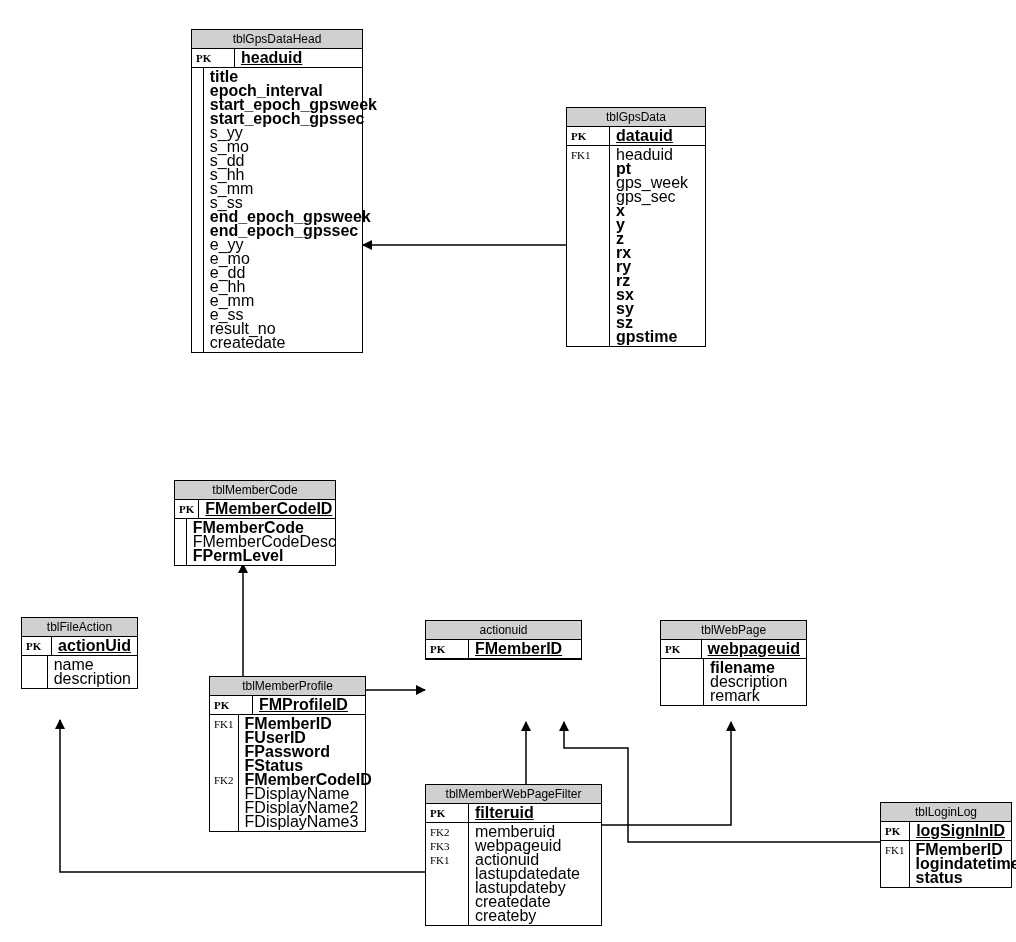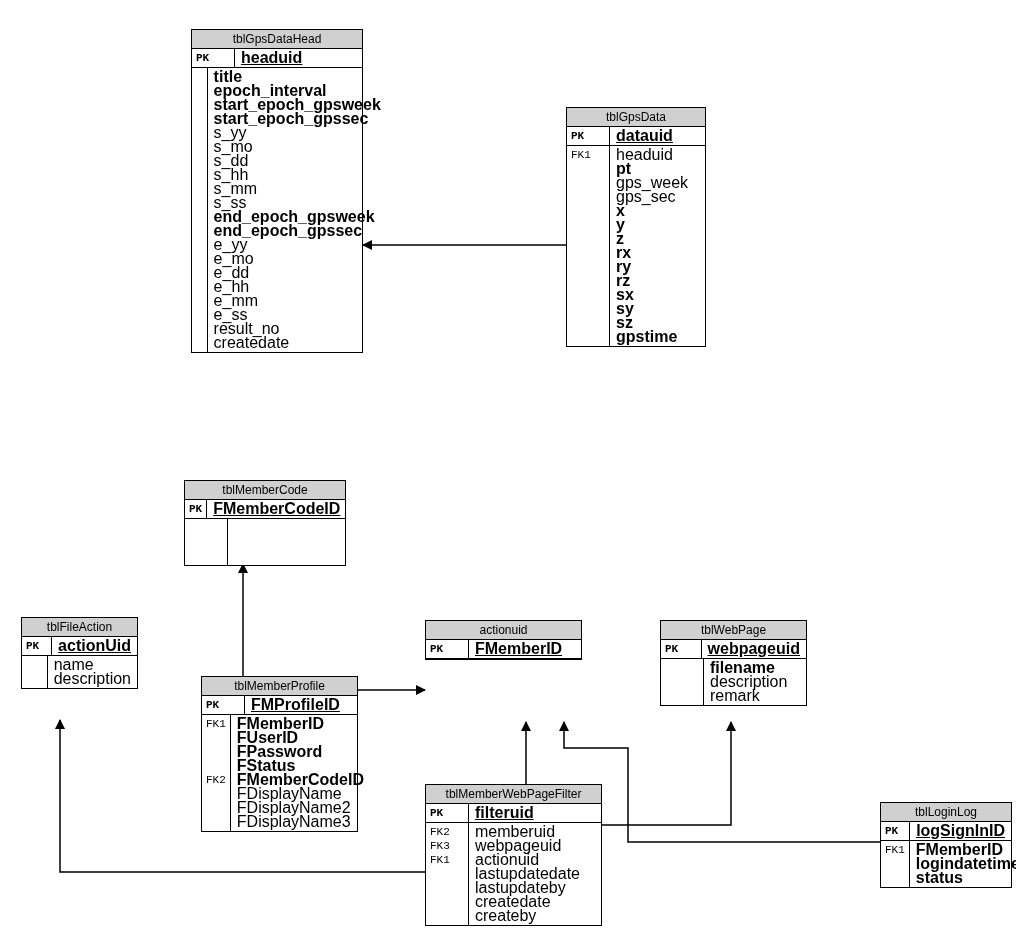--- a/index.html
+++ b/index.html
@@ -31,21 +31,21 @@
     font-family: Arial, Helvetica, sans-serif;
     font-size: 12px;
   }
   .entity-row {
     display: flex;
   }
   .keycol {
     width: 34px;
     border-right: 1px solid #000;
     padding: 2px 4px;
-    font-family: Liberation Mono, monospace;
+    font-family: Liberation Serif, serif;
     font-size: 11px;
   }
   .fieldcol {
     flex: 1;
     padding: 2px 6px;
     font-family: Arial, Helvetica, sans-serif;
     font-size: 16px;
   }
   .pkrow { border-bottom: 1px solid #000; }
   .pkfield { text-decoration: underline; font-weight: bold; }
@@ -182,35 +182,40 @@
           <div class="bold">ry</div>
           <div class="bold">rz</div>
           <div class="bold">sx</div>
           <div class="bold">sy</div>
           <div class="bold">sz</div>
           <div class="bold">gpstime</div>
         </div>
   </div>
 </div>
 
-<div class="entity" style="left:184px; top:480px; width:160px;">
+<div class="entity" style="left:174px; top:480px; width:160px;">
   <div class="entity-title">tblMemberCode</div>
   <div class="entity-row pkrow">
     <div class="keycol">
           <div class="bold">PK</div>
         </div>
     <div class="fieldcol">
           <div class="pkfield">FMemberCodeID</div>
         </div>
   </div>
   <div class="entity-row">
     <div class="keycol" id="keys-tblMemberCode">
           <div>&nbsp;</div>
           <div>&nbsp;</div>
           <div>&nbsp;</div>
+        </div>
+    <div class="fieldcol" id="fields-tblMemberCode">
+          <div class="bold">FMemberCode</div>
+          <div>FMemberCodeDesc</div>
+          <div class="bold">FPermLevel</div>
         </div>
   </div>
 </div>
 
 <div class="entity" style="left:21px; top:617px; width:115px;">
   <div class="entity-title">tblFileAction</div>
   <div class="entity-row pkrow">
     <div class="keycol">
           <div class="bold">PK</div>
         </div>
@@ -223,21 +228,21 @@
           <div>&nbsp;</div>
           <div>&nbsp;</div>
         </div>
     <div class="fieldcol" id="fields-tblFileAction">
           <div>name</div>
           <div>description</div>
         </div>
   </div>
 </div>
 
-<div class="entity" style="left:201px; top:676px; width:155px;">
+<div class="entity" style="left:209px; top:676px; width:155px;">
   <div class="entity-title">tblMemberProfile</div>
   <div class="entity-row pkrow">
     <div class="keycol">
           <div class="bold">PK</div>
         </div>
     <div class="fieldcol">
           <div class="pkfield">FMProfileID</div>
         </div>
   </div>
   <div class="entity-row">

